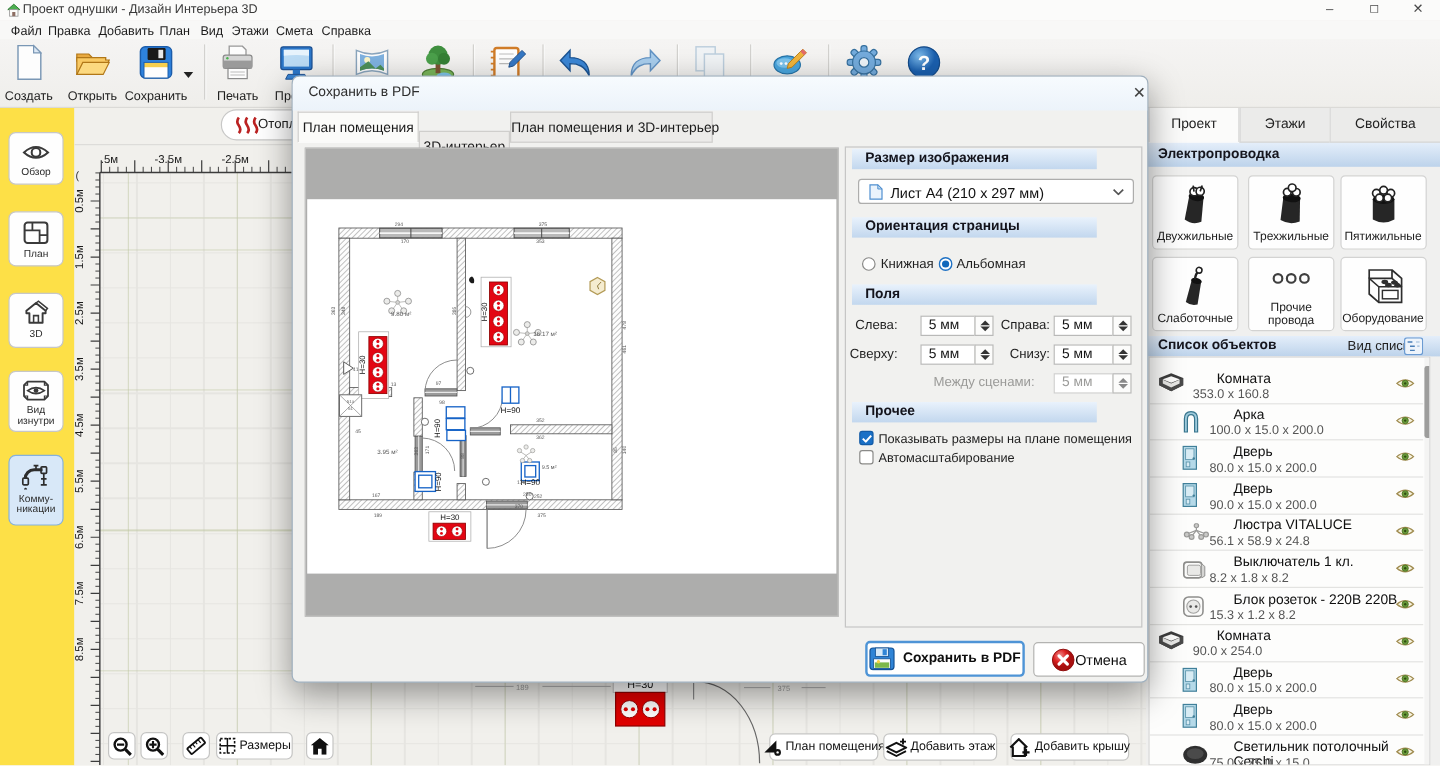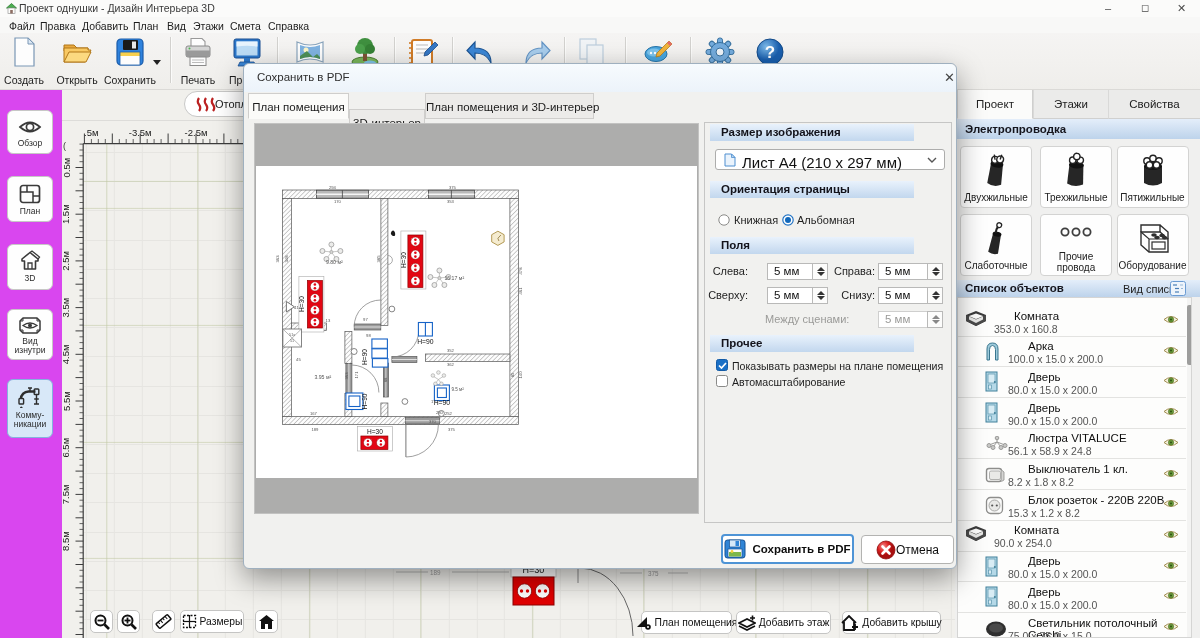--- a/index.html
+++ b/index.html
@@ -16,21 +16,21 @@
 #menubar { left:0; top:17px; width:1200px; height:16px; background:#f8f8f7; font-size:10.5px; color:#1d1d1d; }
 #menubar span { position:absolute; top:3px; }
 
 
 #toolbar { left:0; top:33px; width:1200px; height:57px; background:linear-gradient(#f5f4f3,#efeeeb); border-bottom:1px solid #dbdad7; }
 .tbsep { position:absolute; top:4px; width:1px; height:46px; background:#d2d1ce; box-shadow:1px 0 0 #fbfbfa; }
 .tbl { position:absolute; top:41px; font-size:10.5px; color:#1d1d1d; width:70px; text-align:center; }
 .tbi { position:absolute; top:3px; }
 
 
-#sidebar { left:0; top:90px; width:62px; height:548px; background:#d946ef; }
+#sidebar { left:0; top:90px; width:62px; height:548px; background:#fde047; }
 .sbtn { position:absolute; left:7px; width:46px; background:#fefefe; border:1px solid #c7c7c6; border-radius:6px; text-align:center; font-size:8.5px; color:#2c2c2c; line-height:9.5px; }
 .sbtn svg { position:absolute; left:50%; transform:translateX(-50%); }
 .sbtn.active { background:#d8e8f8; border:1px solid #85b1dd; }
 .sblab { position:absolute; width:100%; }
 
 
 #canvas { left:62px; top:90px; width:893px; height:548px; background:#f1f0ec; overflow:hidden; }
 #grid { position:absolute; left:21px; top:54px; width:872px; height:494px;
  background-image:
   repeating-linear-gradient(to right, rgba(190,198,160,0.6) 0 1px, transparent 1px 111.6px),
@@ -926,21 +926,21 @@
             <text x="438" y="412.5" font-size="4.2" fill="#555" text-anchor="middle" font-family="Liberation Sans">250</text>
           </svg></div>
       </div>
     <div id="opts" class="abs">
 <div class="ohdr" style="top:1px">Размер изображения</div>
       <div class="abs" style="left:10px;top:26px;width:230px;height:21px;background:#fff;border:1px solid #adadac;border-radius:3px">
         <svg style="position:absolute;left:8px;top:3px" width="12" height="14" viewBox="0 0 12 14">
             <path d="M1 1 h6.5 l3.5 3.5 v8.5 h-10 z" fill="#eaf3fc" stroke="#4f8fd0" stroke-width="1"></path>
             <path d="M7.5 1 l3.5 3.5 h-3.5 z" fill="#bcd8f0" stroke="#4f8fd0" stroke-width="0.8"></path>
           </svg>
-        <span style="position:absolute;left:26px;top:3.5px;font-size:15px;color:#111">Лист A4 (210 x 297 мм)</span>
+        <span style="position:absolute;left:26px;top:3.5px;font-size:12px;color:#111">Лист A4 (210 x 297 мм)</span>
         <svg style="position:absolute;right:7px;top:7px" width="10" height="6" viewBox="0 0 10 6">
             <path d="M1 1 L5 5 L9 1" fill="none" stroke="#555" stroke-width="1.4"></path>
           </svg>
       </div>
       <div class="ohdr" style="top:58px">Ориентация страницы</div>
       <svg class="abs" style="left:13px;top:91px" width="12" height="12" viewBox="0 0 12 12">
           <circle cx="6" cy="6" r="5.2" fill="#fff" stroke="#8a8a88" stroke-width="1"></circle>
         </svg>
       <div class="olabel" style="left:29px;top:91px">Книжная</div>
       <svg class="abs" style="left:76.5px;top:91px" width="12" height="12" viewBox="0 0 12 12">
@@ -966,21 +966,21 @@
       <div class="spb" style="left:107px;top:164px">
           <i class="up"></i>
           <i class="dn"></i>
         </div>
       <div class="olabel" style="left:120px;top:166px;width:50px;text-align:right">Снизу:</div>
       <div class="spin" style="left:173px;top:164px;width:50px">5 мм</div>
       <div class="spb" style="left:222px;top:164px">
           <i class="up"></i>
           <i class="dn"></i>
         </div>
-      <div class="olabel" style="left:60px;top:190px;width:110px;text-align:left;color:#9a9a98">Между сценами:</div>
+      <div class="olabel" style="left:60px;top:190px;width:110px;text-align:center;color:#9a9a98">Между сценами:</div>
       <div class="spin" style="left:173px;top:188px;width:50px;color:#9a9a98;border-color:#cfcfce">5 мм</div>
       <div class="spb" style="left:222px;top:188px">
           <i class="up" style="border-bottom-color:#888"></i>
           <i class="dn" style="border-top-color:#888"></i>
         </div>
       <div class="ohdr" style="top:212px">Прочее</div>
       <div class="chk" style="left:11px;top:236px;background:#1a70c6;border:1px solid #135ba6">
         <svg style="position:absolute;left:1px;top:2px" width="9" height="7" viewBox="0 0 9 7">
             <path d="M1 3.5 L3.5 6 L8 1" fill="none" stroke="#fff" stroke-width="1.7"></path>
           </svg>

